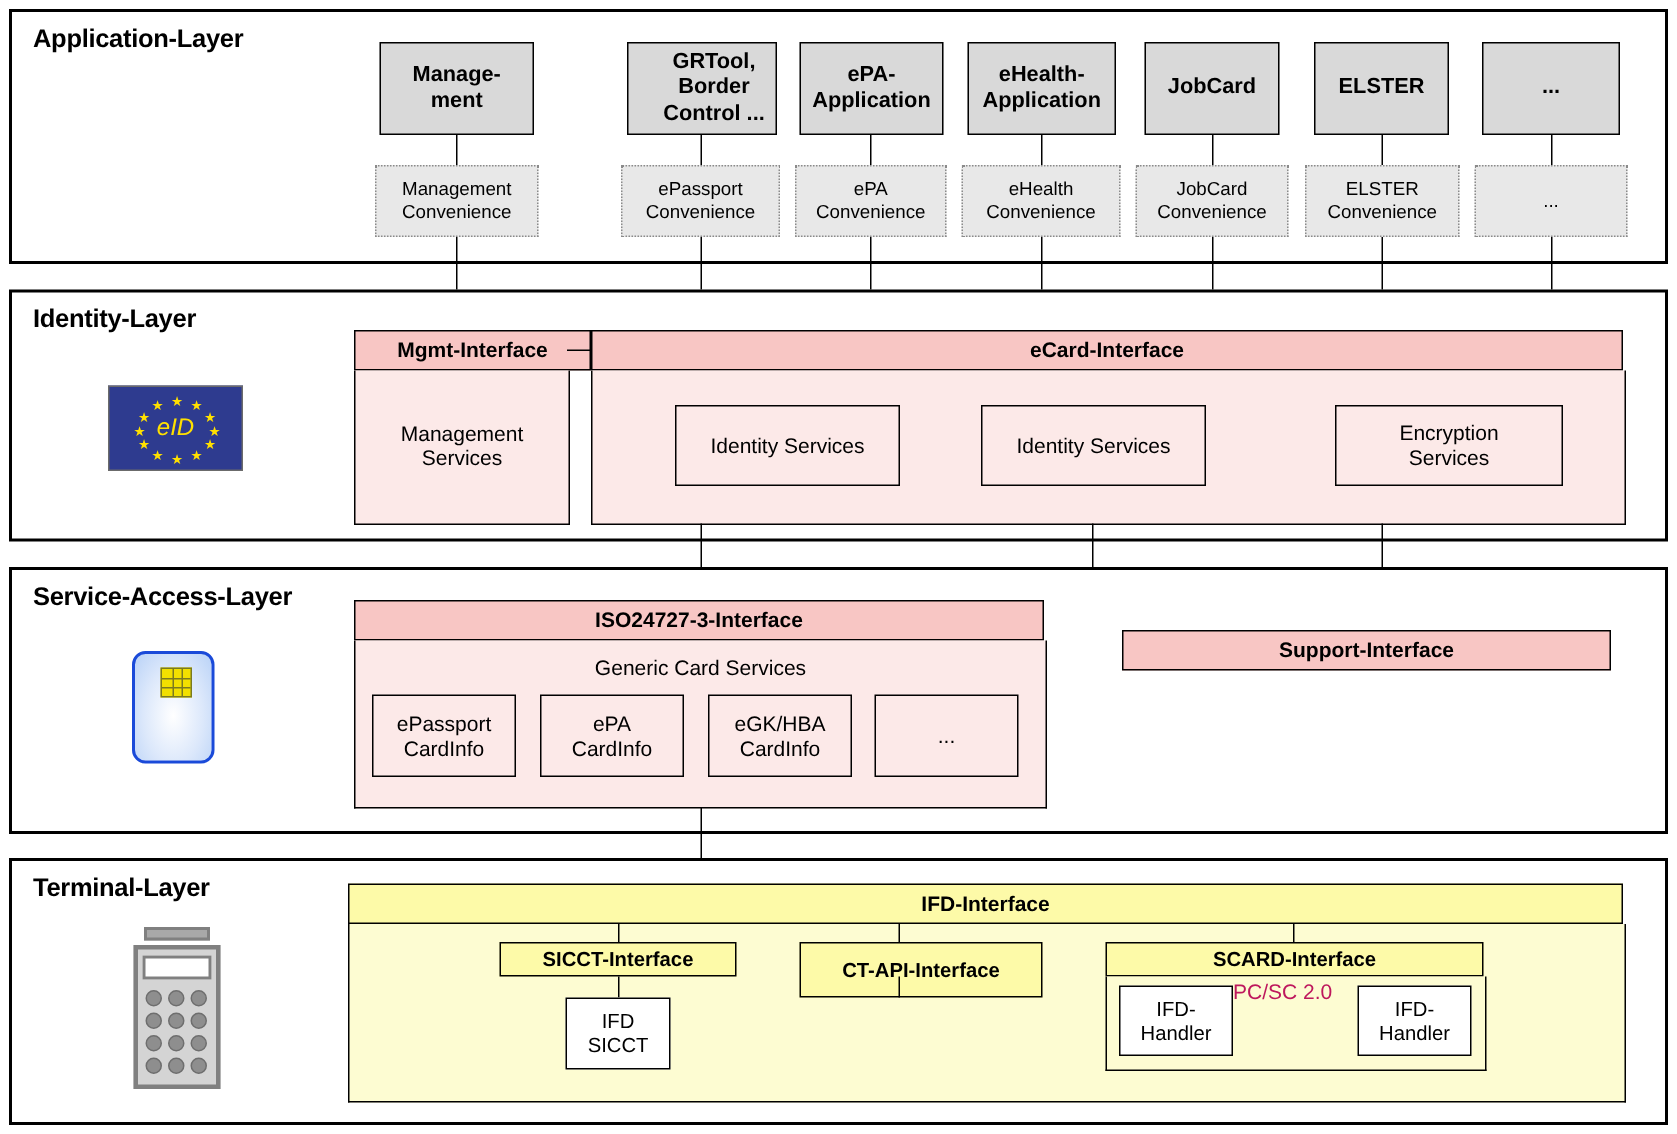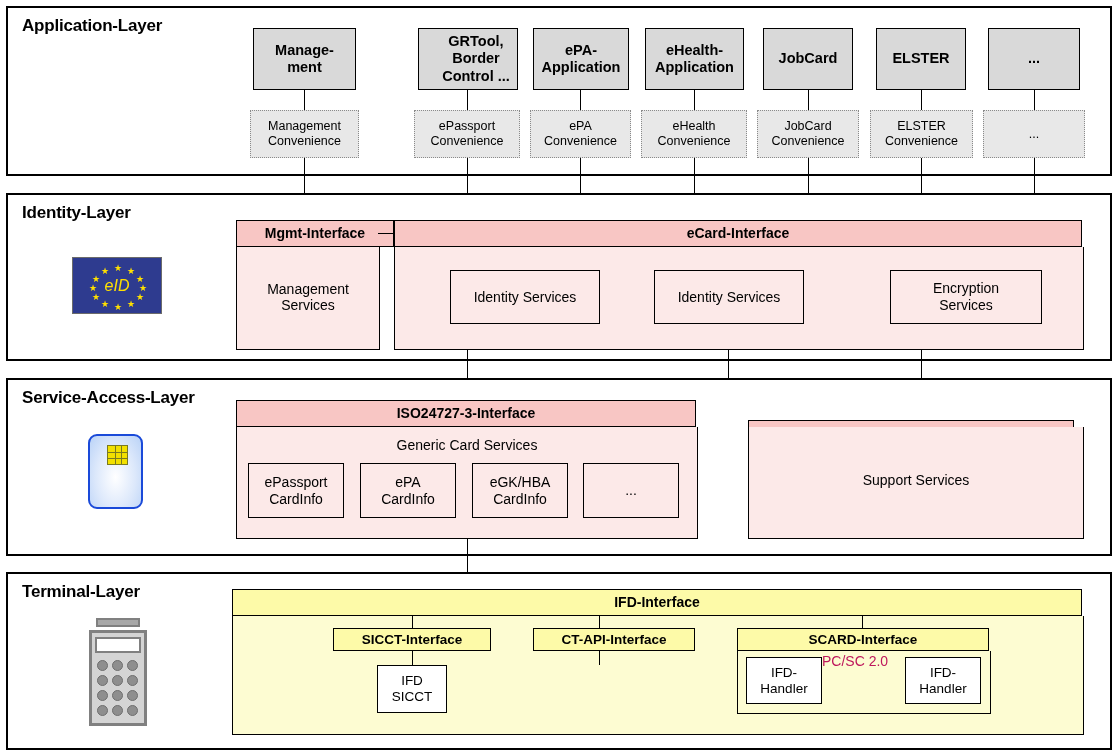--- a/index.html
+++ b/index.html
@@ -381,23 +381,20 @@
   <div class="box svc-box" style="left:472px; top:463px; width:96px; height:55px;">
     <span style="white-space:pre-line;">eGK/HBA
 CardInfo</span>
   </div>
   <div class="box svc-box" style="left:583px; top:463px; width:96px; height:55px;">
     <span style="white-space:pre-line;">...</span>
   </div>
 
   <div class="box iface-head" style="left:748px; top:420px; width:326px; height:27px;">
     <span>Support-Interface</span>
-  </div>
-  <div class="iface-body" style="position:absolute; left:748px; top:427px; width:334px; height:111px;">
-    <div class="body-label" style="top:45px;">Support Services</div>
   </div>
 
   <div class="vline" style="left:467px; top:538px; height:51px;"></div>
 
   <div class="layer" style="left:6px; top:572px; width:1106px; height:178px;">
     <div class="layer-title">Terminal-Layer</div>
   </div>
 
   <div class="reader" style="left:84px; top:618px; width:68px; height:110px;">
     <div class="reader-slot" style="left:12px; top:0px; width:44px; height:9px;"></div>
@@ -426,21 +423,21 @@
   <div class="box term-sub-head" style="left:333px; top:628px; width:158px; height:23px;">
     <span>SICCT-Interface</span>
   </div>
   <div class="vline" style="left:412px; top:651px; height:14px;"></div>
   <div class="box white-box" style="left:377px; top:665px; width:70px; height:48px;">
     <span style="white-space:pre-line;">IFD
 SICCT</span>
   </div>
 
   <div class="vline" style="left:599px; top:616px; height:12px;"></div>
-  <div class="box term-sub-head" style="left:533px; top:628px; width:162px; height:23px;">
+  <div class="box term-sub-head" style="left:533px; top:628px; width:162px; height:37px;">
     <span>CT-API-Interface</span>
   </div>
   <div class="vline" style="left:599px; top:651px; height:14px;"></div>
 
   <div class="vline" style="left:862px; top:616px; height:12px;"></div>
   <div class="box term-sub-head" style="left:737px; top:628px; width:252px; height:23px;">
     <span>SCARD-Interface</span>
   </div>
   <div class="term-sub-body" style="position:absolute; left:737px; top:651px; width:252px; height:62px;"></div>
   <div class="box white-box" style="left:746px; top:657px; width:76px; height:47px;">

